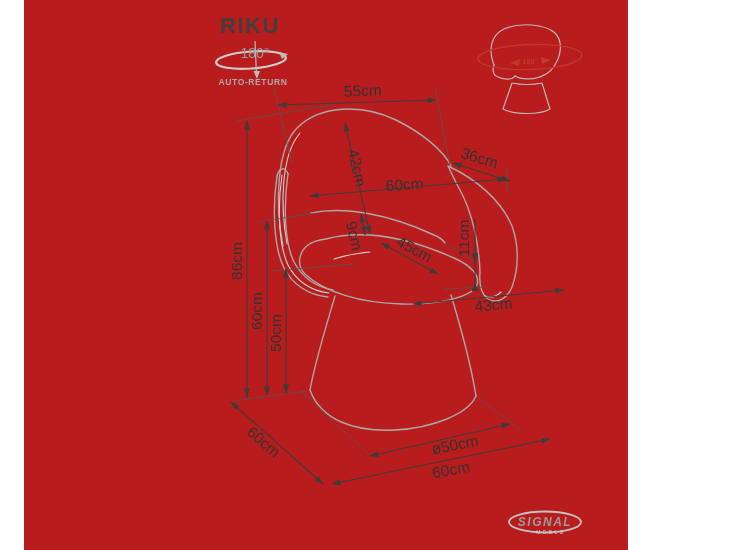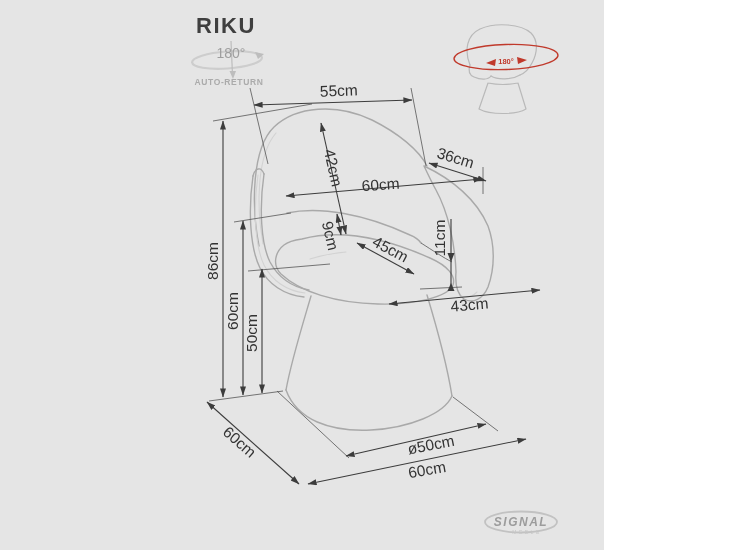--- a/index.html
+++ b/index.html
@@ -1,17 +1,17 @@
 <!DOCTYPE html>
 <html><head>
 <meta charset="utf-8">
 <style>
   html,body{margin:0;padding:0;background:#ffffff;}
-  .stage{position:relative;width:604px;height:550px;background:#e5e5e5;overflow:hidden;
-         font-family:"Liberation Sans","DejaVu Sans",sans-serif;}
+  .stage{position:relative;width:604px;height:550px;background:#b91c1c;overflow:hidden;
+         font-family:"Liberation Sans","DejaVu Sans",sans-serif;margin-left:24px;}
   svg{display:block;}
   .dim{stroke:#3c3c3c;stroke-width:1.1;fill:none;}
   .ext{stroke:#555555;stroke-width:0.8;fill:none;}
   .chair{stroke:#a9a9a9;stroke-width:1.4;fill:none;stroke-linecap:round;}
   .chair2{stroke:#d2d2d2;stroke-width:1.1;fill:none;stroke-linecap:round;}
   .mini{stroke:#b9b9b9;stroke-width:1.2;fill:none;stroke-linecap:round;}
   .red{stroke:#c0392b;stroke-width:1.4;fill:none;}
   .redfill{fill:#c0392b;}
   .dimlabel{font-size:15.5px;fill:#333333;text-anchor:middle;}
   .title{font-size:22px;font-weight:700;fill:#3f3f3f;letter-spacing:1.5px;}

